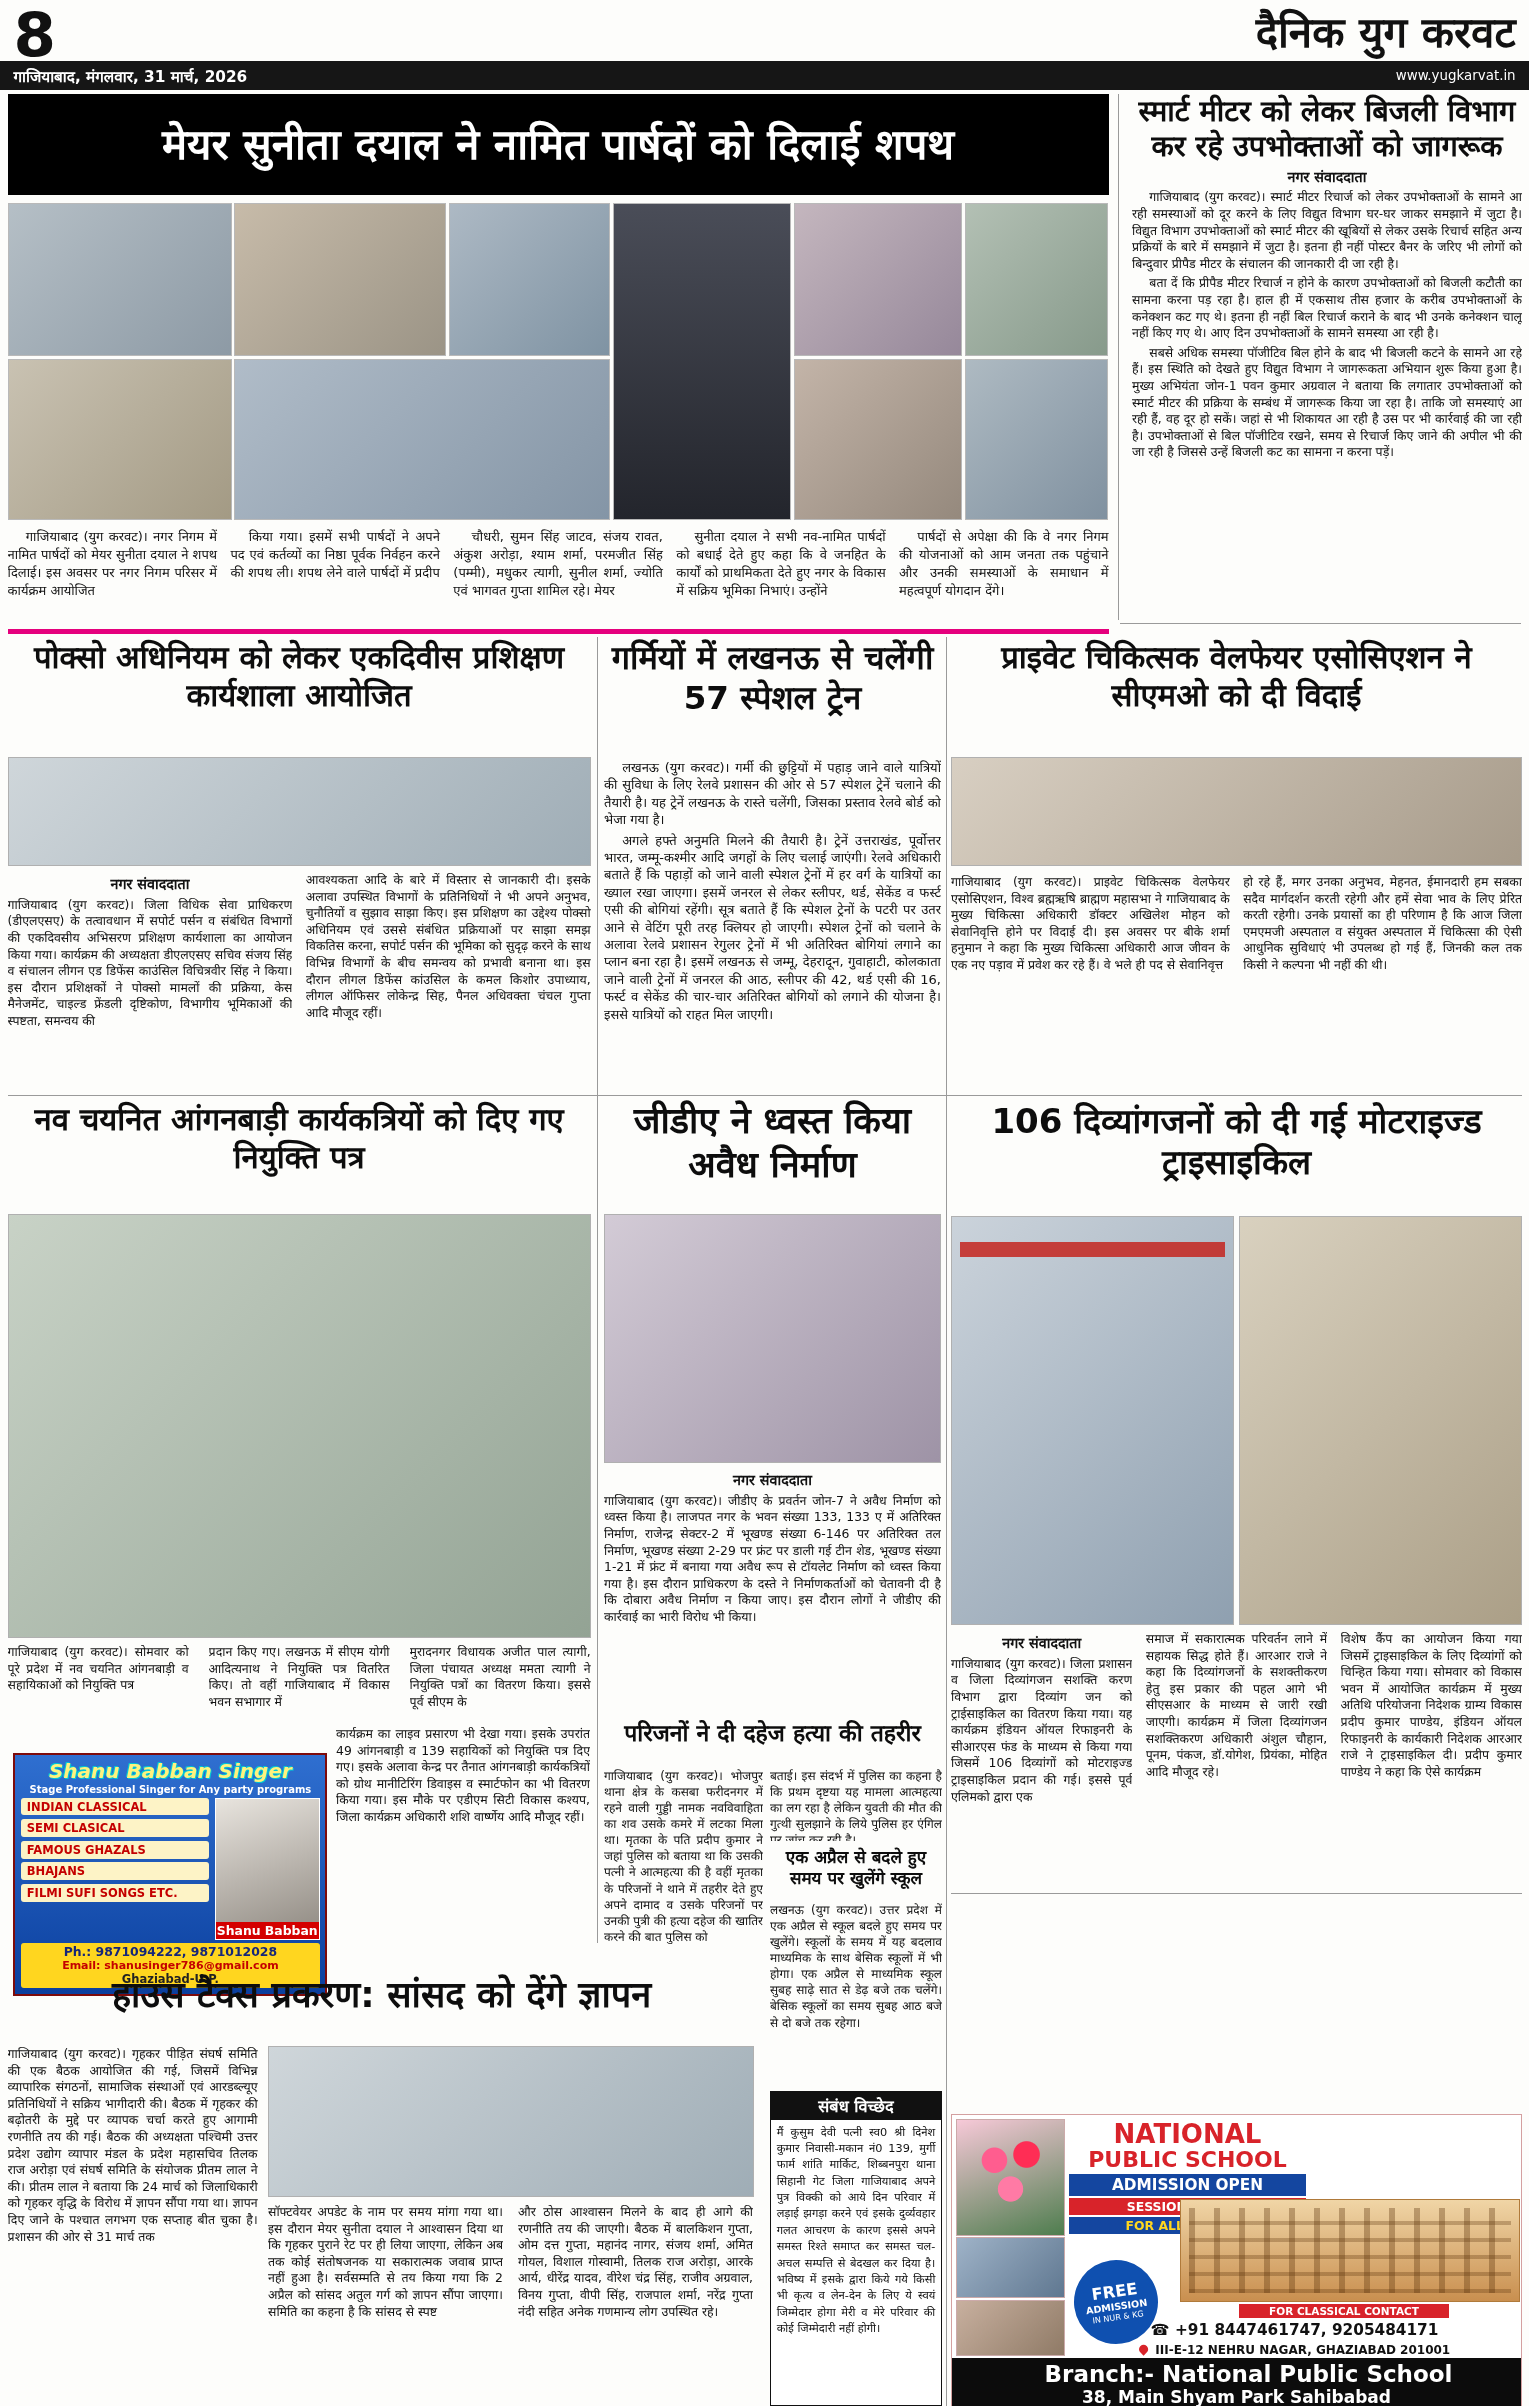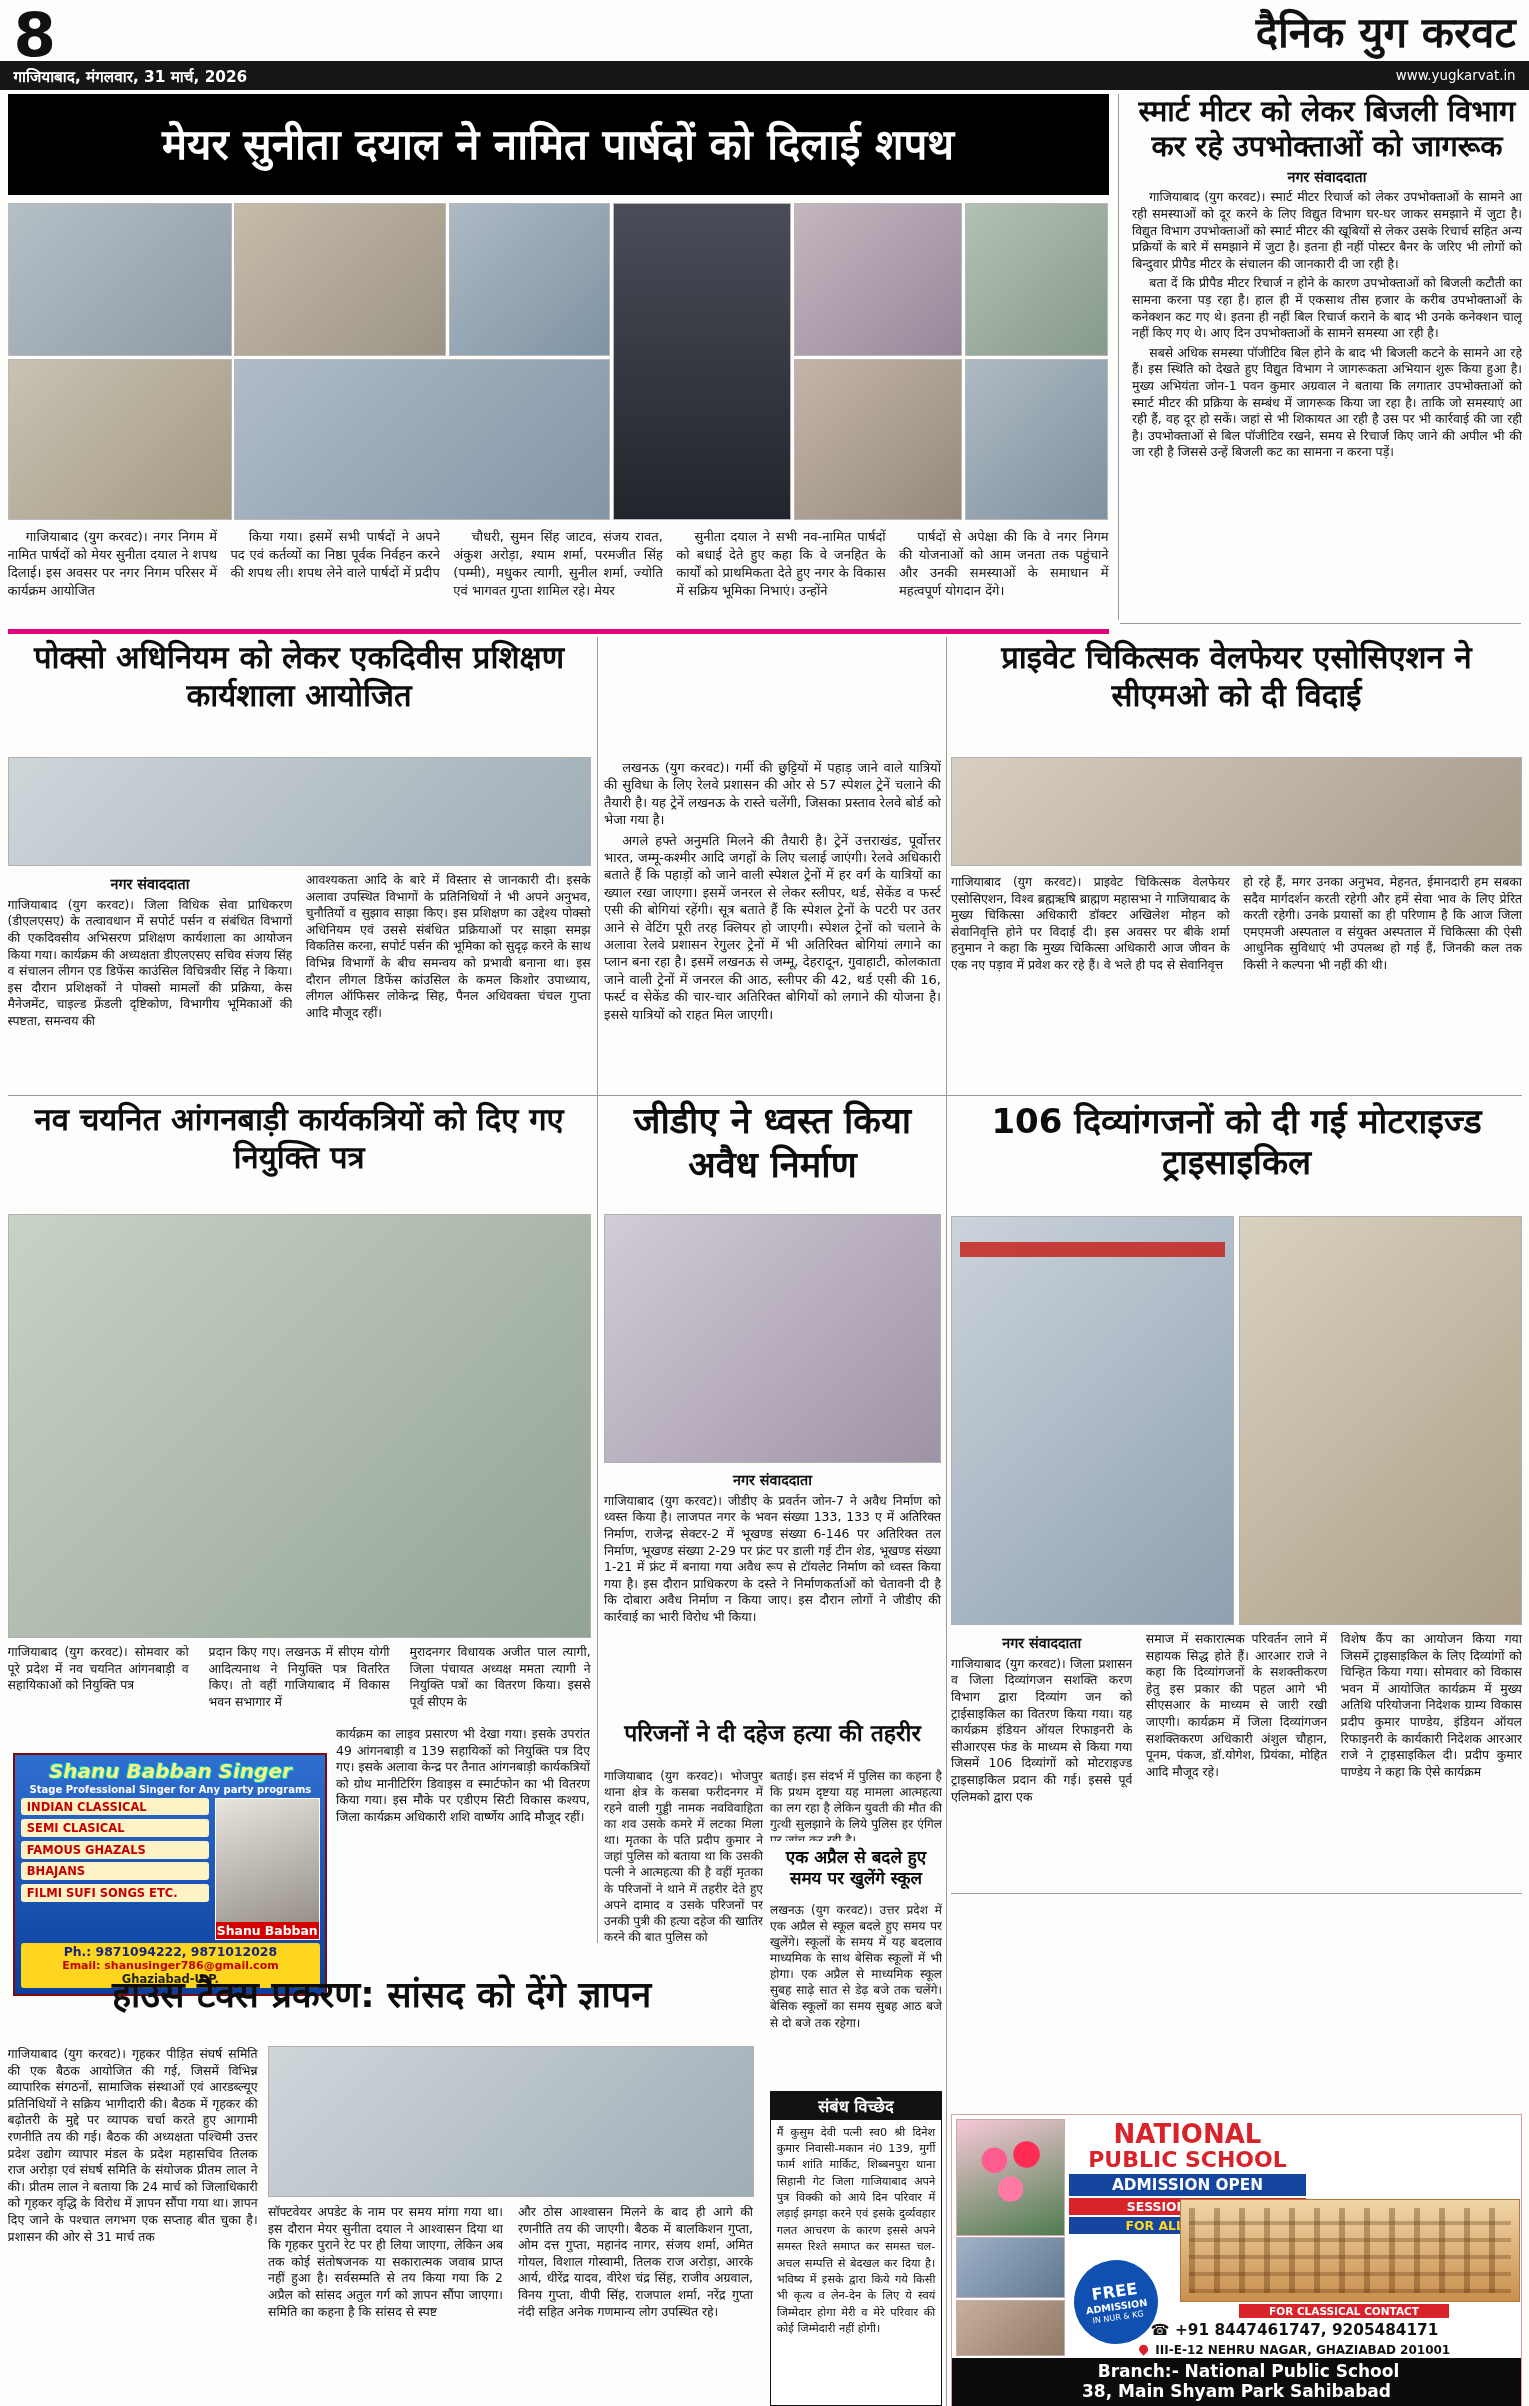--- a/index.html
+++ b/index.html
@@ -147,20 +147,21 @@
   <div class="abs cols" style="left:7.6px;top:872px;width:583px;height:218px;">
     <div>
       <div class="byline">नगर संवाददाता</div>
       <div class="body" style="height:191px;">गाजियाबाद (युग करवट)। जिला विधिक सेवा प्राधिकरण (डीएलएसए) के तत्वावधान में सपोर्ट पर्सन व संबंधित विभागों की एकदिवसीय अभिसरण प्रशिक्षण कार्यशाला का आयोजन किया गया। कार्यक्रम की अध्यक्षता डीएलएसए सचिव संजय सिंह व संचालन लीगन एड डिफेंस काउंसिल विचित्रवीर सिंह ने किया। इस दौरान प्रशिक्षकों ने पोक्सो मामलों की प्रक्रिया, केस मैनेजमेंट, चाइल्ड फ्रेंडली दृष्टिकोण, विभागीय भूमिकाओं की स्पष्टता, समन्वय की</div>
     </div>
     <div>
       <div class="body" style="height:214px;">आवश्यकता आदि के बारे में विस्तार से जानकारी दी। इसके अलावा उपस्थित विभागों के प्रतिनिधियों ने भी अपने अनुभव, चुनौतियों व सुझाव साझा किए। इस प्रशिक्षण का उद्देश्य पोक्सो अधिनियम एवं उससे संबंधित प्रक्रियाओं पर साझा समझ विकतिस करना, सपोर्ट पर्सन की भूमिका को सुदृढ़ करने के साथ विभिन्न विभागों के बीच समन्वय को प्रभावी बनाना था। इस दौरान लीगल डिफेंस कांउसिल के कमल किशोर उपाध्याय, लीगल ऑफिसर लोकेन्द्र सिह, पैनल अधिवक्ता चंचल गुप्ता आदि मौजूद रहीं।</div>
     </div>
   </div>
 
+  <div class="abs hl" style="left:604px;top:639px;width:337px;height:115px;font-size:32.5px;">गर्मियों में लखनऊ से चलेंगी 57 स्पेशल ट्रेन</div>
   <div class="abs body" style="left:604px;top:759px;width:337px;height:331px;font-size:13px;">
     <p>लखनऊ (युग करवट)। गर्मी की छुट्टियों में पहाड़ जाने वाले यात्रियों की सुविधा के लिए रेलवे प्रशासन की ओर से 57 स्पेशल ट्रेनें चलाने की तैयारी है। यह ट्रेनें लखनऊ के रास्ते चलेंगी, जिसका प्रस्ताव रेलवे बोर्ड को भेजा गया है।</p>
     <p>अगले हफ्ते अनुमति मिलने की तैयारी है। ट्रेनें उत्तराखंड, पूर्वोत्तर भारत, जम्मू-कश्मीर आदि जगहों के लिए चलाई जाएंगी। रेलवे अधिकारी बताते हैं कि पहाड़ों को जाने वाली स्पेशल ट्रेनों में हर वर्ग के यात्रियों का ख्याल रखा जाएगा। इसमें जनरल से लेकर स्लीपर, थर्ड, सेकेंड व फर्स्ट एसी की बोगियां रहेंगी। सूत्र बताते हैं कि स्पेशल ट्रेनों के पटरी पर उतर आने से वेटिंग पूरी तरह क्लियर हो जाएगी। स्पेशल ट्रेनों को चलाने के अलावा रेलवे प्रशासन रेगुलर ट्रेनों में भी अतिरिक्त बोगियां लगाने का प्लान बना रहा है। इसमें लखनऊ से जम्मू, देहरादून, गुवाहाटी, कोलकाता जाने वाली ट्रेनों में जनरल की आठ, स्लीपर की 42, थर्ड एसी की 16, फर्स्ट व सेकेंड की चार-चार अतिरिक्त बोगियों को लगाने की योजना है। इससे यात्रियों को राहत मिल जाएगी।</p>
   </div>
 
   <div class="abs hl" style="left:951px;top:639px;width:571px;height:113px;font-size:31px;">प्राइवेट चिकित्सक वेलफेयर एसोसिएशन ने सीएमओ को दी विदाई</div>
   <div class="abs photo pb" style="left:951px;top:757px;width:571px;height:109px;"></div>
   <div class="abs cols" style="left:951px;top:874px;width:571px;height:216px;">
     <div class="body" style="height:216px;">गाजियाबाद (युग करवट)। प्राइवेट चिकित्सक वेलफेयर एसोसिएशन, विश्व ब्रह्मऋषि ब्राह्मण महासभा ने गाजियाबाद के मुख्य चिकित्सा अधिकारी डॉक्टर अखिलेश मोहन को सेवानिवृत्ति होने पर विदाई दी। इस अवसर पर बीके शर्मा हनुमान ने कहा कि मुख्य चिकित्सा अधिकारी आज जीवन के एक नए पड़ाव में प्रवेश कर रहे हैं। वे भले ही पद से सेवानिवृत्त</div>
     <div class="body" style="height:216px;">हो रहे हैं, मगर उनका अनुभव, मेहनत, ईमानदारी हम सबका सदैव मार्गदर्शन करती रहेगी और हमें सेवा भाव के लिए प्रेरित करती रहेगी। उनके प्रयासों का ही परिणाम है कि आज जिला एमएमजी अस्पताल व संयुक्त अस्पताल में चिकित्सा की ऐसी आधुनिक सुविधाएं भी उपलब्ध हो गई हैं, जिनकी कल तक किसी ने कल्पना भी नहीं की थी।</div>
@@ -263,19 +264,19 @@
     <div class="abs nps-bar" style="left:287px;top:189px;width:210px;background:#d8232a;font-size:10.5px;padding:1px 0;">FOR CLASSICAL CONTACT</div>
     <div class="abs" style="left:120px;top:206px;width:445px;text-align:center;font-weight:bold;font-size:15.3px;">
       <span>☎</span>
       <span>+91 8447461747, 9205484171</span>
     </div>
     <div class="abs" style="left:120px;top:228px;width:445px;text-align:center;font-weight:bold;font-size:12px;">
       <span class="pin"></span>
       <span>III-E-12 NEHRU NAGAR, GHAZIABAD 201001</span>
     </div>
     <div class="abs nps-band" style="left:0;bottom:0;width:100%;height:48px;padding-top:2.9px;box-sizing:border-box;">
-      <div style="font-size:17px;padding-left:24px;">Branch:- National Public School</div>
+      <div style="font-size:23px;padding-left:24px;">Branch:- National Public School</div>
       <div style="font-size:17px;">38, Main Shyam Park Sahibabad</div>
     </div>
   </div>
 
 </div>
 
 
 </body></html>

